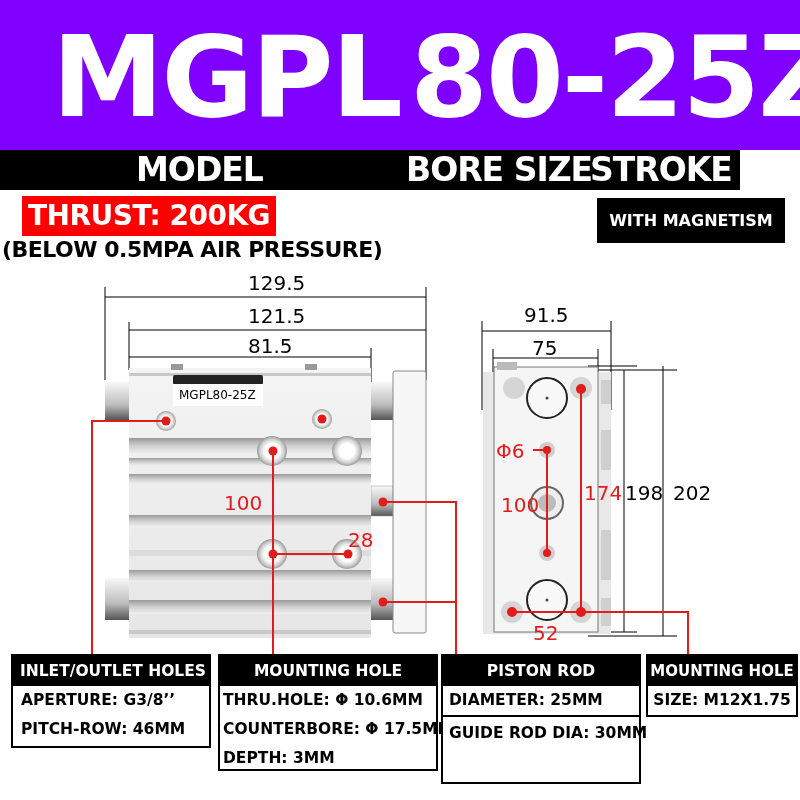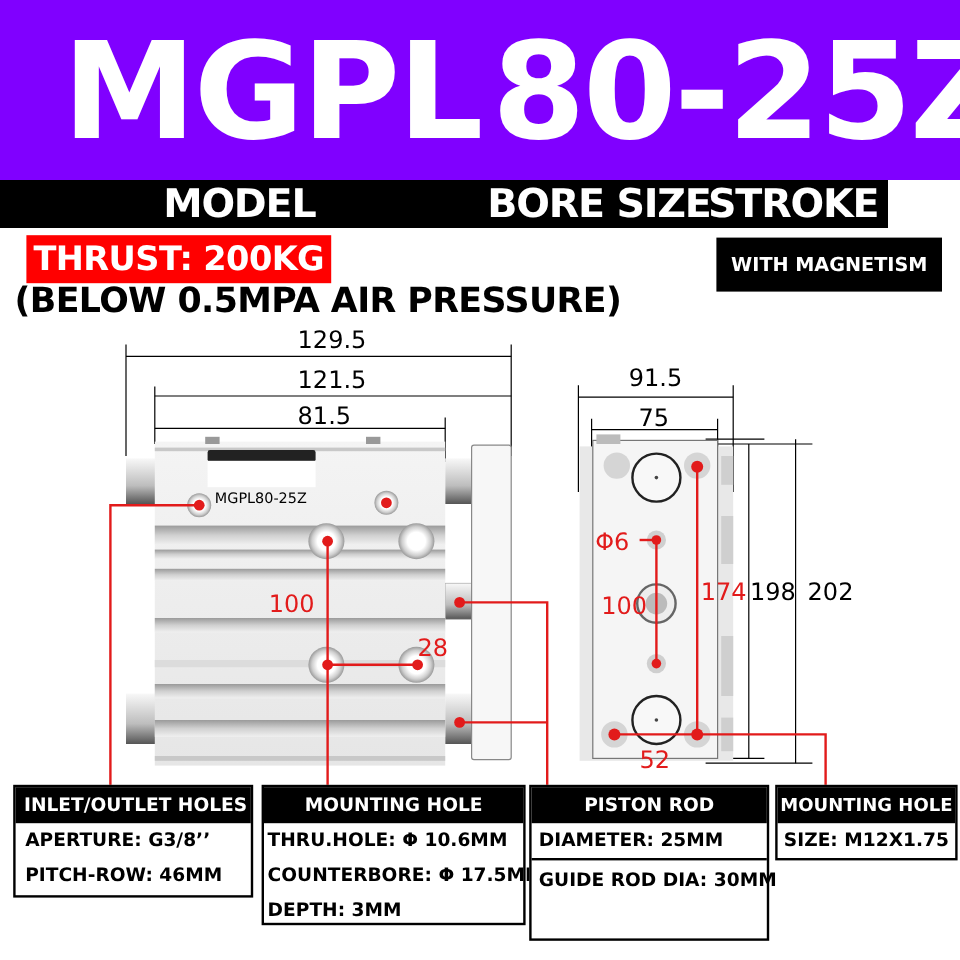--- a/index.html
+++ b/index.html
@@ -8,21 +8,21 @@
   .abs { position:absolute; }
   .banner { left:0; top:0; width:800px; height:150px; background:#8000ff; }
   .banner-title { left:0; top:4px; width:800px; height:146px; color:#fff; font-weight:bold;
     font-size:112px; line-height:146px; letter-spacing:-2px; white-space:nowrap; }
   .banner-title span { position:absolute; top:0; }
   .subbar { left:0; top:150px; width:740px; height:40px; background:#000; color:#fff;
     font-weight:bold; font-size:33px; line-height:40px; }
   .subbar span { position:absolute; top:0; white-space:nowrap; letter-spacing:-1px; }
   .thrust { left:22px; top:196px; width:254px; height:40px; background:#ff0000; color:#fff;
     font-weight:bold; font-size:28px; line-height:40px; text-align:center; white-space:nowrap; letter-spacing:-0.5px; }
-  .pressure { left:12px; top:235px; font-weight:bold; font-size:29px; line-height:30px; white-space:nowrap; letter-spacing:-0.5px; }
+  .pressure { left:2px; top:235px; font-weight:bold; font-size:22px; line-height:30px; white-space:nowrap; letter-spacing:-0.5px; }
   .magnet { left:597px; top:198px; width:188px; height:45px; background:#000; color:#fff;
     font-weight:bold; font-size:16px; line-height:45px; text-align:center; white-space:nowrap; }
   .dim { font-size:20px; line-height:22px; white-space:nowrap; font-family:"DejaVu Sans", sans-serif; }
   .dim-red { color:#e21b1b; }
   svg.drawing { position:absolute; left:0; top:0; }
   .box { position:absolute; border:2px solid #000; background:#fff; }
   .box-head { background:#000; color:#fff; font-weight:bold; font-size:15.5px; height:30px; line-height:30px; white-space:nowrap; }
   .box-row { font-weight:bold; font-size:15.5px; line-height:29px; padding-left:8px; white-space:nowrap; }
   .sep { border-top:2px solid #000; }
 </style>
@@ -170,21 +170,21 @@
     <circle cx="547" cy="450" r="4"></circle>
     <circle cx="547" cy="553" r="4"></circle>
     <circle cx="512" cy="612" r="5"></circle>
     <circle cx="581" cy="612" r="5"></circle>
   </g>
 </svg>
 
 <div class="abs dim" style="left:248px; top:272px;">129.5</div>
 <div class="abs dim" style="left:248px; top:305px;">121.5</div>
 <div class="abs dim" style="left:248px; top:335px;">81.5</div>
-<div class="abs" style="left:179px; top:406px; font-size:12px; line-height:18px; white-space:nowrap;">MGPL80-25Z</div>
+<div class="abs" style="left:179px; top:386px; font-size:12px; line-height:18px; white-space:nowrap;">MGPL80-25Z</div>
 <div class="abs dim dim-red" style="left:224px; top:492px;">100</div>
 <div class="abs dim dim-red" style="left:300px; top:529px;margin-left:48px;">28</div>
 
 <div class="abs dim" style="left:524px; top:304px;">91.5</div>
 <div class="abs dim" style="left:532px; top:337px;">75</div>
 <div class="abs dim dim-red" style="left:496px; top:440px;">Φ6</div>
 <div class="abs dim dim-red" style="left:501px; top:494px;">100</div>
 <div class="abs dim dim-red" style="left:584px; top:482px;">174</div>
 <div class="abs dim" style="left:625px; top:482px;">198</div>
 <div class="abs dim" style="left:673px; top:482px;">202</div>

